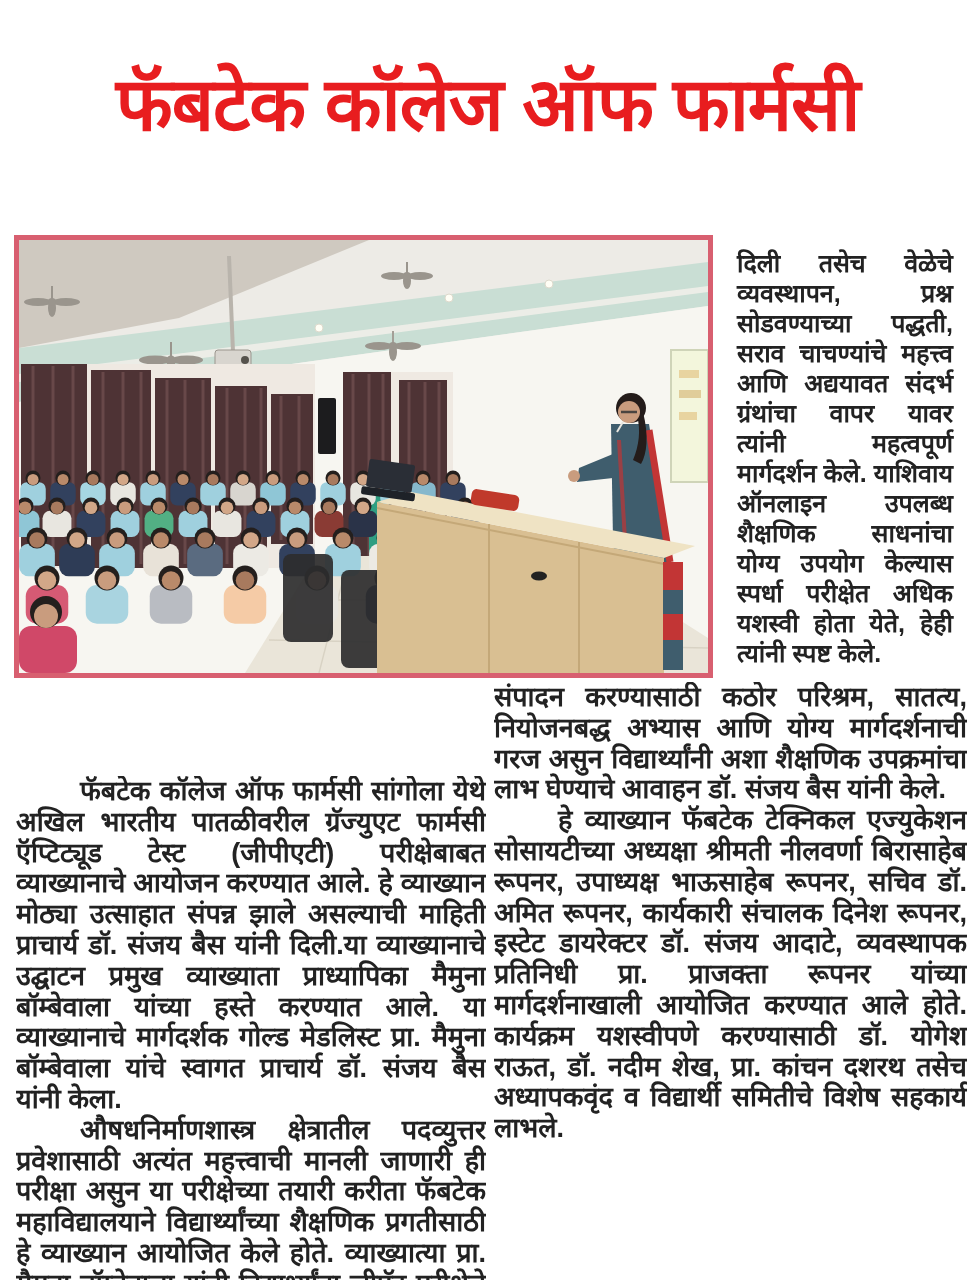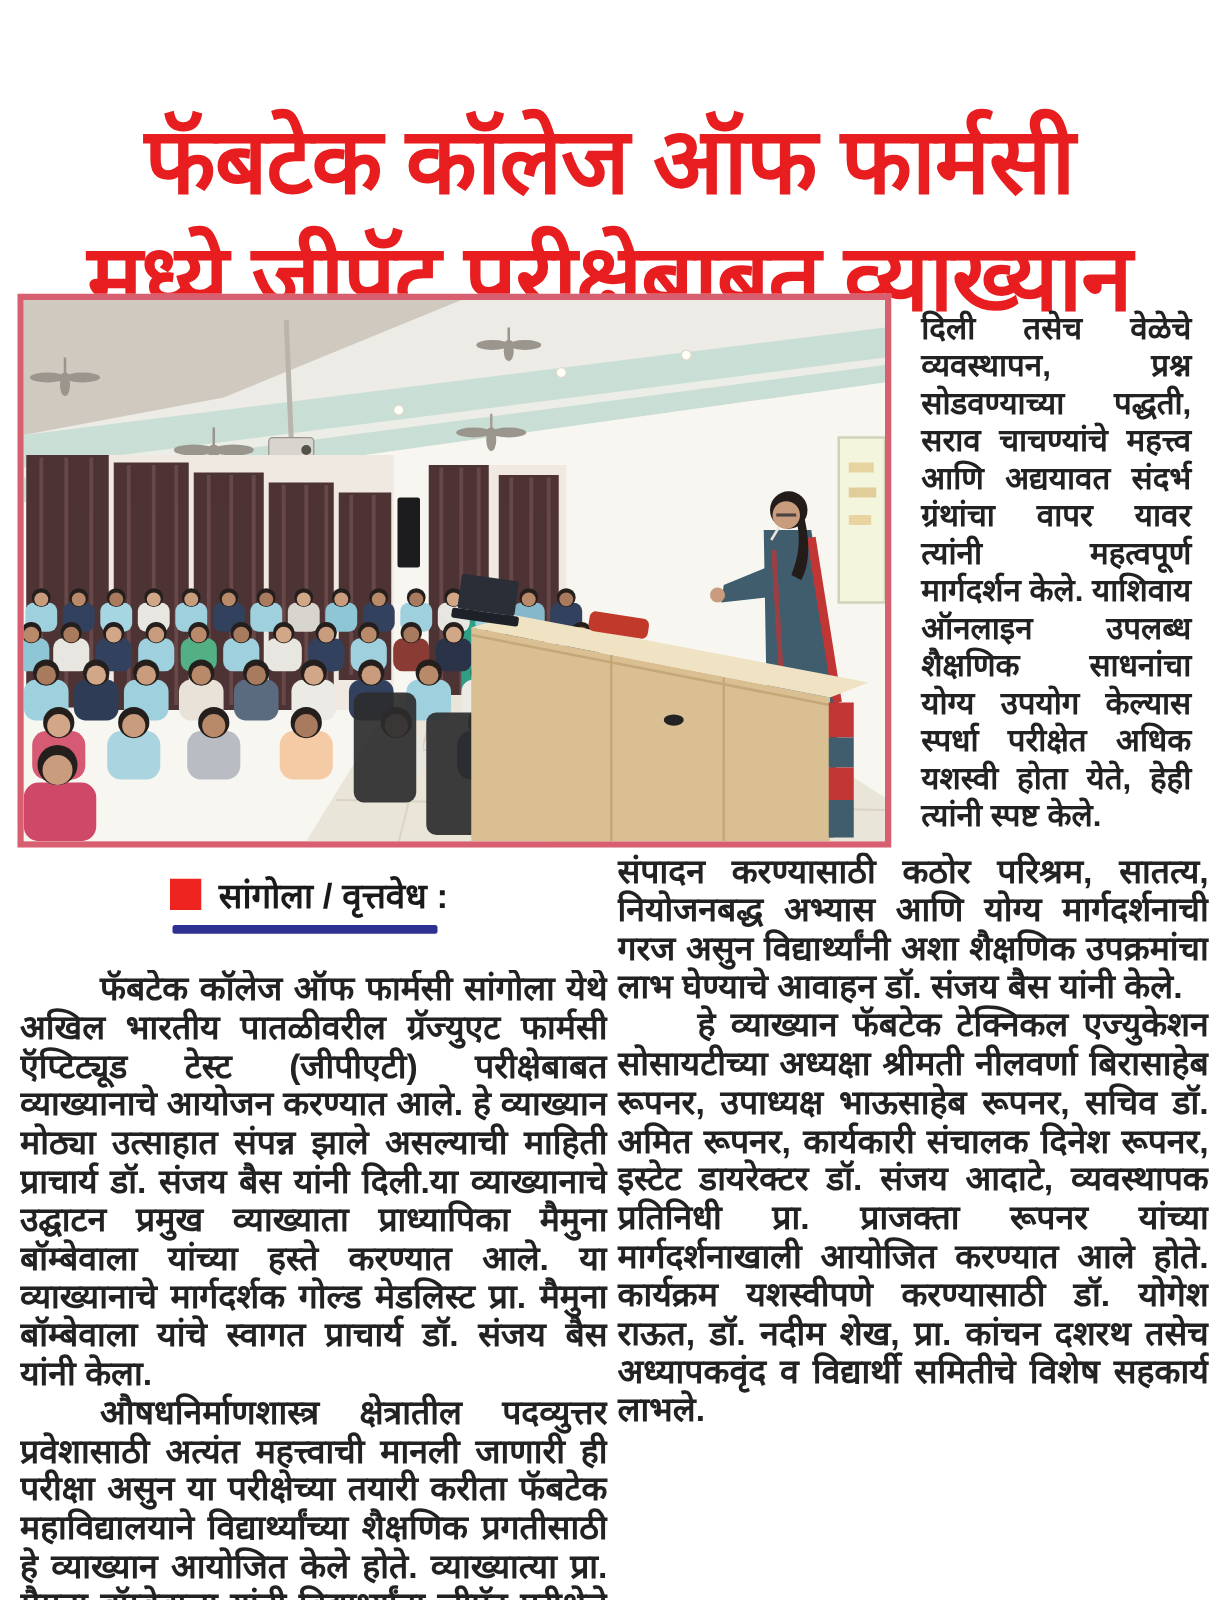--- a/index.html
+++ b/index.html
@@ -3,21 +3,21 @@
 <meta charset="utf-8">
 <style>
   html,body{margin:0;padding:0;background:#ffffff;}
   #clip{
     position:relative;width:975px;height:1280px;background:#ffffff;
     font-family:"Liberation Sans","DejaVu Sans",sans-serif;
     overflow:hidden;color:#1d1d1d;
   }
   
   .headline{
-    position:absolute;top:32px;left:0;width:975px;text-align:center;
+    position:absolute;top:8px;left:0;width:975px;text-align:center;
     font-weight:700;color:#e81d1f;line-height:1.27;font-size:74px;
     letter-spacing:-1px;
   }
   .headline .hl-line{display:block;}
   
   .photo-frame{
     position:absolute;left:14px;top:235px;width:699px;height:443px;
     border:5px solid #d85f70;background:#f7f6f1;box-sizing:border-box;
   }
   .photo-frame svg{display:block;width:100%;height:100%;}
@@ -45,21 +45,20 @@
   .left-col{left:16px;top:776px;width:470px;height:528px;}
   .right-col{left:494px;top:682px;width:473px;height:560px;}
 </style>
 </head>
 <body>
 
 <div id="clip">
 
   <h1 class="headline">
     <span class="hl-line">फॅबटेक कॉलेज ऑफ फार्मसी</span>
-    <span class="hl-line">मध्ये जीपॅट परीक्षेबाबत व्याख्यान</span>
   </h1>
 
   <div class="photo-frame">
     <svg viewBox="0 0 689 433" preserveAspectRatio="none">
 
       <rect x="0" y="0" width="689" height="433" fill="#f7f6f1"></rect>
 
       <g>
         <rect x="0" y="0" width="689" height="150" fill="#edebe6"></rect>
         <polygon points="0,0 350,0 160,78 0,108" fill="#cfc9c0"></polygon>
@@ -361,27 +360,20 @@
         <rect x="644" y="374" width="20" height="26" fill="#c23535"></rect>
         <rect x="644" y="400" width="20" height="30" fill="#3f5d6d"></rect>
       </g>
     </svg>
   </div>
 
   <div class="side-col">
     <p>दिली तसेच वेळेचे व्यवस्थापन, प्रश्न सोडवण्याच्या पद्धती, सराव चाचण्यांचे महत्त्व आणि अद्ययावत संदर्भ ग्रंथांचा वापर यावर त्यांनी महत्वपूर्ण मार्गदर्शन केले. याशिवाय ऑनलाइन उपलब्ध शैक्षणिक साधनांचा योग्य उपयोग केल्यास स्पर्धा परीक्षेत अधिक यशस्वी होता येते, हेही त्यांनी स्पष्ट केले.</p>
   </div>
 
-  <div class="byline">
-    <div class="byline-row">
-      <span class="byline-marker"></span>
-      <span class="byline-text">सांगोला / वृत्तवेध :</span>
-    </div>
-    <div class="byline-rule"></div>
-  </div>
 
   <div class="col left-col">
     <p class="indent">फॅबटेक कॉलेज ऑफ फार्मसी सांगोला येथे अखिल भारतीय पातळीवरील ग्रॅज्युएट फार्मसी ऍप्टिट्यूड टेस्ट (जीपीएटी) परीक्षेबाबत व्याख्यानाचे आयोजन करण्यात आले. हे व्याख्यान मोठ्या उत्साहात संपन्न झाले असल्याची माहिती प्राचार्य डॉ. संजय बैस यांनी दिली.या व्याख्यानाचे उद्घाटन प्रमुख व्याख्याता प्राध्यापिका मैमुना बॉम्बेवाला यांच्या हस्ते करण्यात आले.  या व्याख्यानाचे मार्गदर्शक गोल्ड मेडलिस्ट प्रा. मैमुना बॉम्बेवाला यांचे स्वागत प्राचार्य डॉ. संजय बैस यांनी केला.</p>
     <p class="indent">औषधनिर्माणशास्त्र क्षेत्रातील पदव्युत्तर प्रवेशासाठी अत्यंत महत्त्वाची मानली जाणारी ही परीक्षा असुन या परीक्षेच्या तयारी करीता फॅबटेक महाविद्यालयाने विद्यार्थ्यांच्या शैक्षणिक प्रगतीसाठी हे व्याख्यान आयोजित केले होते. व्याख्यात्या प्रा. मैमुना बॉम्बेवाला यांनी विद्यार्थ्यांना जीपॅट परीक्षेचे महत्त्व, अभ्यासक्रमातील केंद्रबिंदू विषय, प्रश्नपत्रिकेचे स्वरूप, गुणांचे विभाजन आणि तयारीची शास्त्रीय पद्धत याबाबत सविस्तर माहिती</p>
   </div>
 
   <div class="col right-col">
     <p>संपादन करण्यासाठी कठोर परिश्रम, सातत्य, नियोजनबद्ध अभ्यास आणि योग्य मार्गदर्शनाची गरज असुन विद्यार्थ्यांनी अशा शैक्षणिक उपक्रमांचा लाभ घेण्याचे आवाहन डॉ. संजय बैस यांनी केले.</p>
     <p class="indent">हे व्याख्यान फॅबटेक टेक्निकल एज्युकेशन सोसायटीच्या अध्यक्षा श्रीमती नीलवर्णा बिरासाहेब रूपनर, उपाध्यक्ष भाऊसाहेब रूपनर, सचिव डॉ. अमित रूपनर, कार्यकारी संचालक दिनेश रूपनर, इस्टेट डायरेक्टर डॉ. संजय आदाटे, व्यवस्थापक प्रतिनिधी प्रा. प्राजक्ता रूपनर यांच्या मार्गदर्शनाखाली आयोजित करण्यात आले होते. कार्यक्रम यशस्वीपणे करण्यासाठी डॉ. योगेश राऊत, डॉ. नदीम शेख, प्रा. कांचन दशरथ तसेच अध्यापकवृंद व विद्यार्थी समितीचे विशेष सहकार्य लाभले.</p>
   </div>

